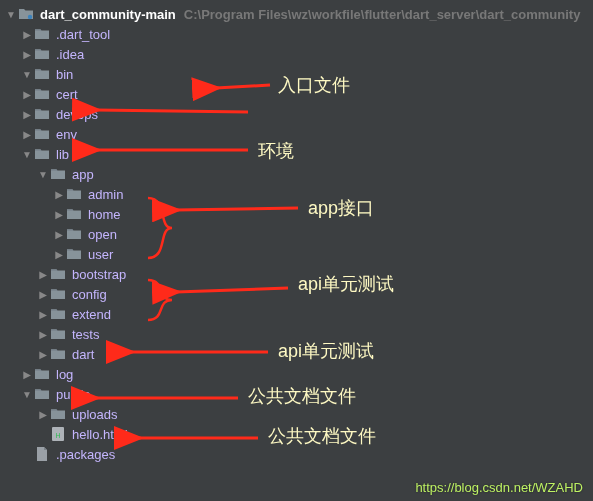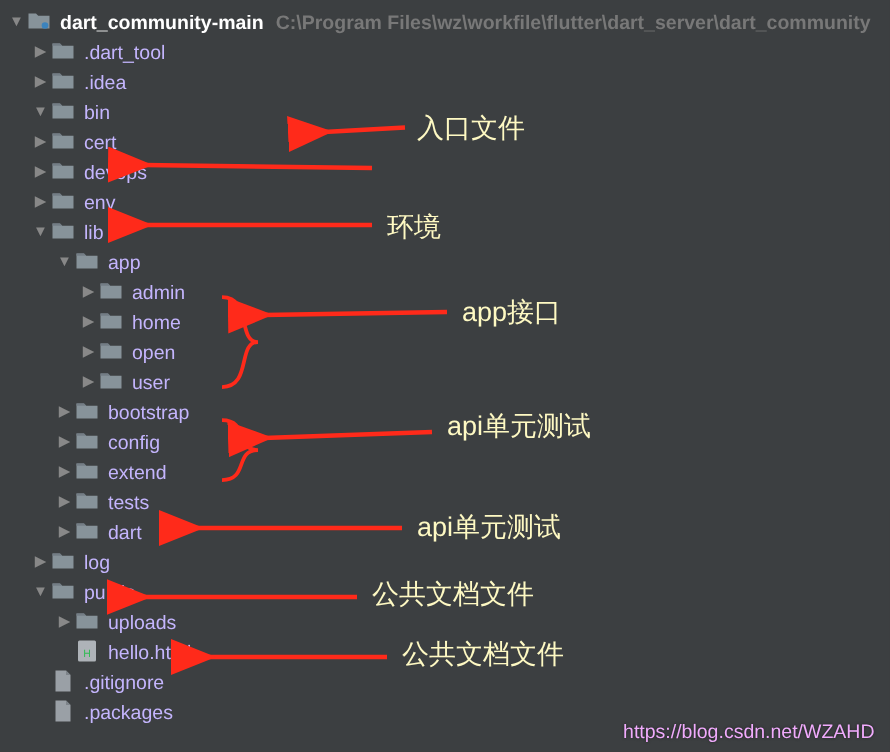--- a/index.html
+++ b/index.html
@@ -51,21 +51,21 @@
   .anno-text {
     position: absolute;
     color: #fef9c3;
     font-size: 18px;
     font-family: "Microsoft YaHei", Arial, sans-serif;
     white-space: nowrap;
   }
   .watermark {
     position: absolute;
     right: 10px; bottom: 6px;
-    color: #f0abfc;
+    color: #bef264;
     font-size: 13px;
     text-shadow: 0 0 2px rgba(0,0,0,0.5);
   }
 </style>
 </head>
 <body>
 
 <div class="project-pane" id="tree-container">
     <div class="tree-row">
       <span class="ind" style="width: 0px;"></span>
@@ -302,31 +302,20 @@
     <div class="tree-row">
       <span class="ind" style="width: 32px;"></span>
       <span class="toggle"></span>
       <span class="icon-slot">
         <svg width="16" height="16" viewBox="0 0 16 16">
           <rect x="2" y="1" width="12" height="14" rx="1" fill="#aeb3b8"></rect>
           <text x="8" y="12" text-anchor="middle" font-size="7" fill="#3b5" font-family="Arial">H</text>
         </svg>
       </span>
       <span class="label">hello.html</span>
-    </div>
-    <div class="tree-row">
-      <span class="ind" style="width: 16px;"></span>
-      <span class="toggle"></span>
-      <span class="icon-slot">
-        <svg width="16" height="16" viewBox="0 0 16 16">
-          <path fill="#9aa0a6" d="M3 1h7l3 3v11H3z"></path>
-          <path fill="#7d8389" d="M10 1v3h3z"></path>
-        </svg>
-      </span>
-      <span class="label">.gitignore</span>
     </div>
     <div class="tree-row">
       <span class="ind" style="width: 16px;"></span>
       <span class="toggle"></span>
       <span class="icon-slot">
         <svg width="16" height="16" viewBox="0 0 16 16">
           <path fill="#9aa0a6" d="M3 1h7l3 3v11H3z"></path>
           <path fill="#7d8389" d="M10 1v3h3z"></path>
         </svg>
       </span>

